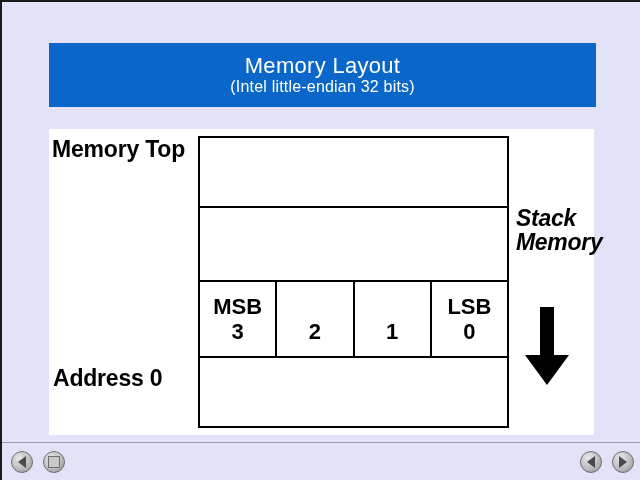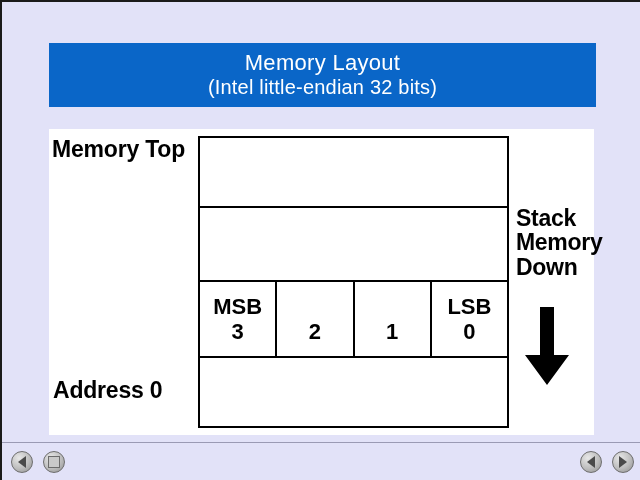--- a/index.html
+++ b/index.html
@@ -44,21 +44,21 @@
     flex-direction: column;
     align-items: center;
     justify-content: center;
     line-height: 1.12;
   }
   #title-banner .t1 {
     font-size: 22px;
     letter-spacing: 0.3px;
   }
   #title-banner .t2 {
-    font-size: 20px;
+    font-size: 16px;
     letter-spacing: 0.2px;
   }
 
   #content-panel {
     position: absolute;
     left: 47px;
     top: 120px;
     width: 545px;
     height: 306px;
     background: #ffffff;
@@ -72,21 +72,21 @@
     font-size: 23px;
     white-space: nowrap;
     letter-spacing: -0.2px;
   }
   #label-memory-top {
     left: 3px;
     top: 7px;
   }
   #label-address-zero {
     left: 4px;
-    top: 248px;
+    top: 236px;
   }
 
   
   #memory-table {
     position: absolute;
     left: 149px;
     top: 7px;
     width: 311px;
     border-collapse: collapse;
     table-layout: fixed;
@@ -121,20 +121,21 @@
   #stack-note {
     position: absolute;
     left: 467px;
     top: 77px;
     width: 76px;
     font-weight: bold;
     font-size: 23px;
     line-height: 1.06;
     color: #000000;
     letter-spacing: -0.3px;
+    font-style: italic;
   }
   #stack-arrow {
     position: absolute;
     left: 468px;
     top: 178px;
     width: 60px;
     height: 80px;
   }
 
   
@@ -229,21 +230,20 @@
           </tr>
           <tr class="row-blank-3">
             <td colspan="4"></td>
           </tr>
         </tbody>
       </table>
 
       <div id="stack-note">
         <div>Stack</div>
         <div>Memory</div>
-        <div>Down</div>
       </div>
 
       <svg id="stack-arrow" viewBox="0 0 60 80">
         <polygon points="23,0 37,0 37,48 52,48 30,78 8,48 23,48" fill="#000000"></polygon>
       </svg>
 
     </div>
   </div>
 
   <div id="statusbar">

